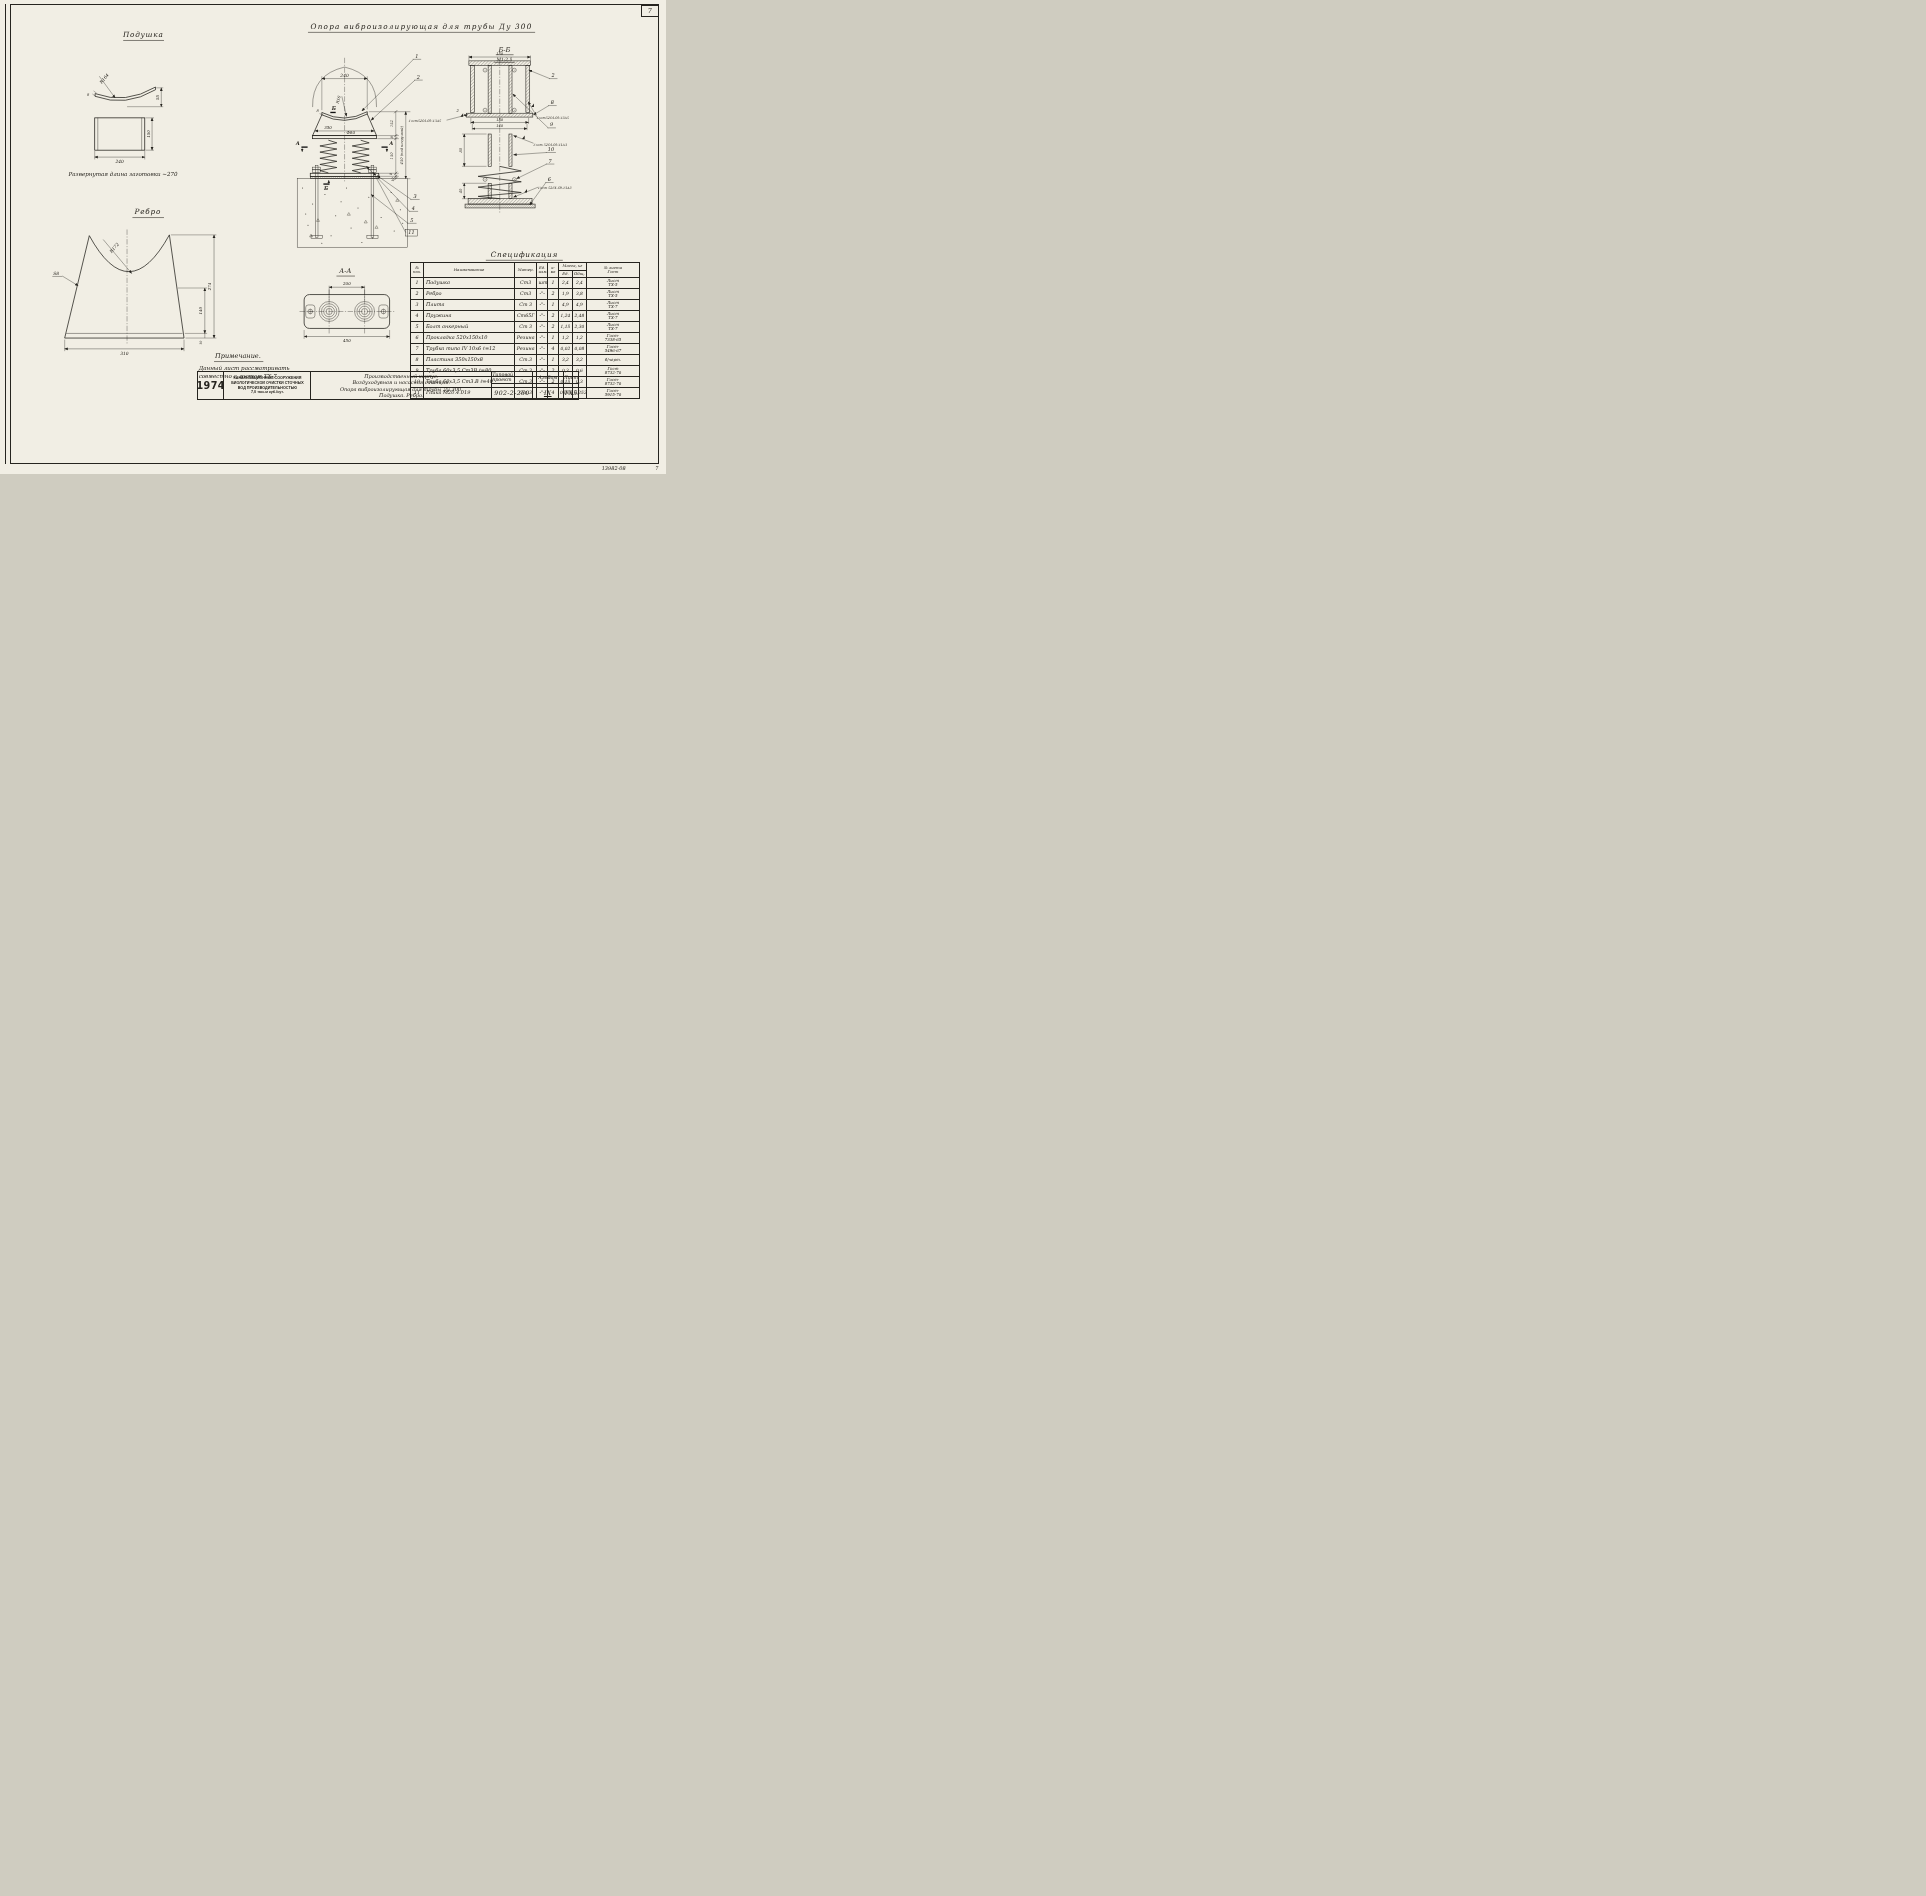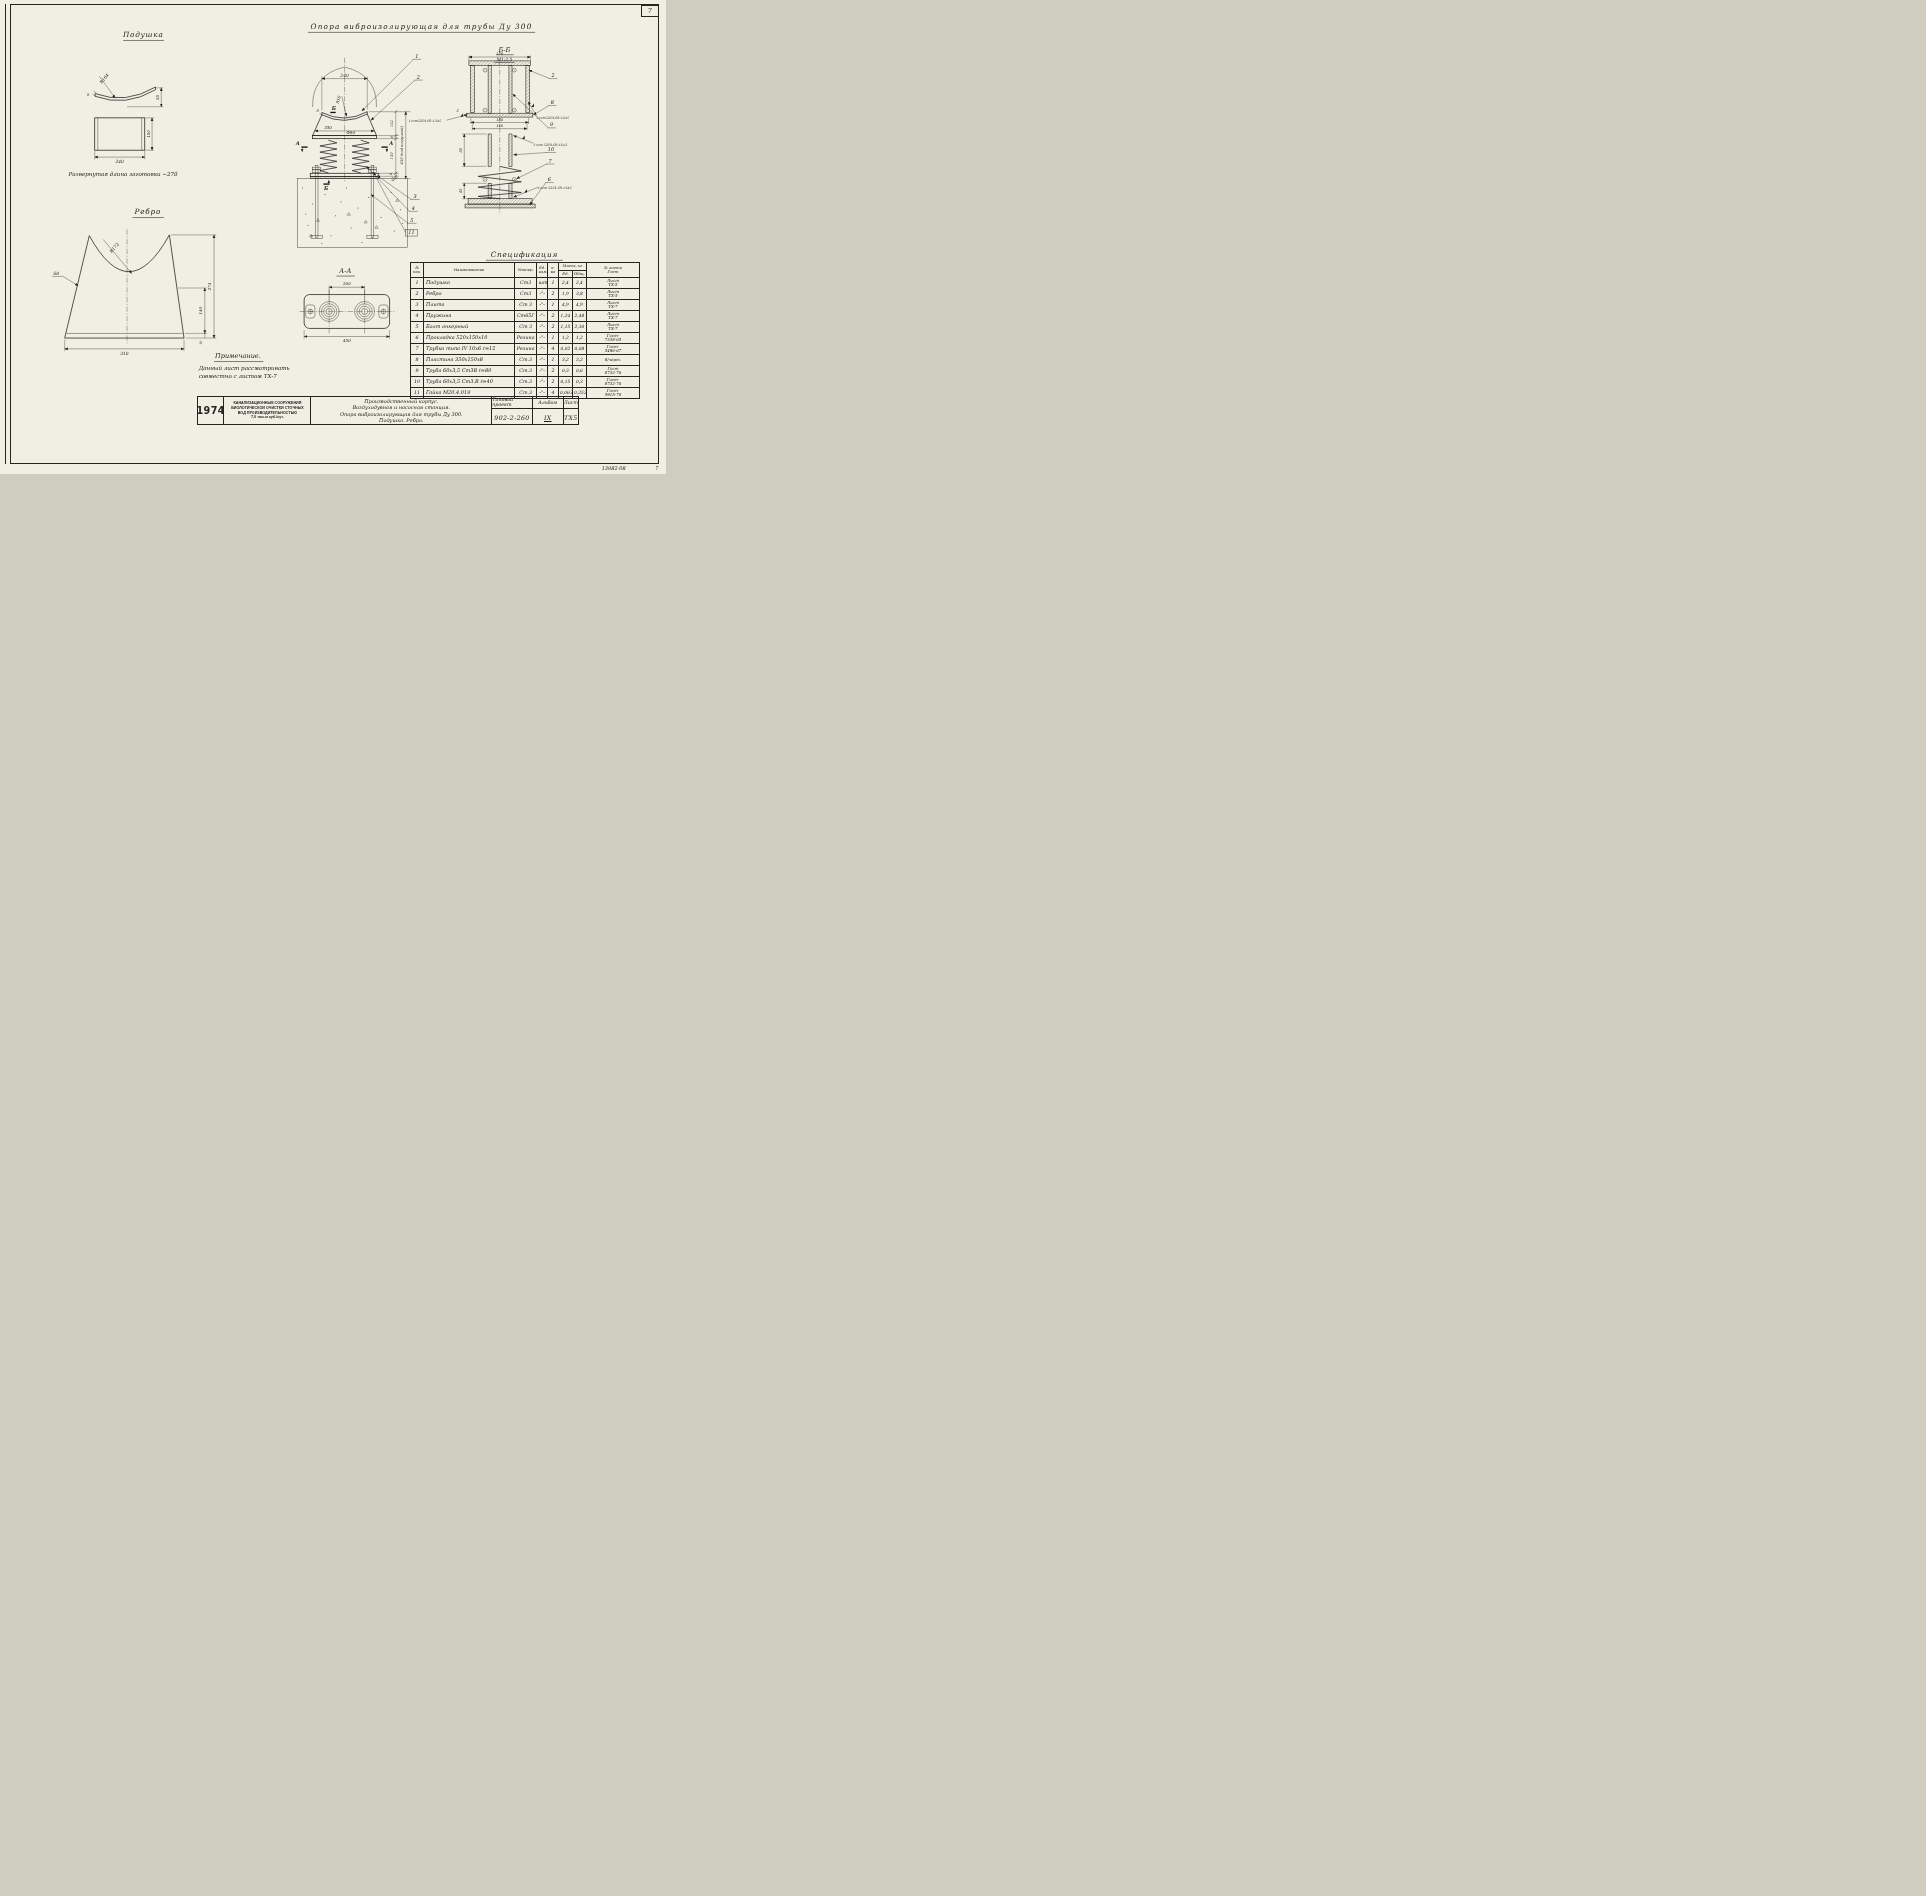--- a/index.html
+++ b/index.html
@@ -32,21 +32,21 @@
   
   .spec{position:absolute;left:410px;top:262px;width:230px;}
   .spec table{border-collapse:collapse;table-layout:fixed;width:230px;font-family:"DejaVu Serif",serif;font-style:italic;color:#1e1b15;}
   .spec th,.spec td{border:0.6px solid #26241f;padding:0 1.2px;text-align:center;white-space:pre-line;overflow:hidden;line-height:1.08;}
   .spec thead th{font-size:3.9px;font-weight:normal;height:6.5px;}
   .spec td{font-size:4.8px;height:10px;}
   .spec td.c1{text-align:left;padding-left:1.9px;font-size:5px;}
   .spec td.c7{font-size:4px;line-height:1.02;}
   .spec td.c5,.spec td.c6{font-size:4.4px;}
   
-  .tblock{position:absolute;left:197px;top:396px;width:382px;height:29px;display:flex;border:0.8px solid #26241f;box-sizing:border-box;}
+  .tblock{position:absolute;left:197px;top:371px;width:382px;height:29px;display:flex;border:0.8px solid #26241f;box-sizing:border-box;}
   .tb-cell{border-left:0.8px solid #26241f;box-sizing:border-box;height:100%;}
   .tb-cell:first-child{border-left:none}
   .tb-year{width:25.4px;display:flex;align-items:center;justify-content:center;font:700 9.6px "DejaVu Sans",sans-serif;letter-spacing:0.4px;color:#26241f;}
   .tb-org{width:105px;display:flex;flex-direction:column;justify-content:center;text-align:center;font:700 3.7px/1.3 "Liberation Sans",sans-serif;color:#201d18;}
   .tb-obj{width:218px;display:flex;flex-direction:column;justify-content:center;text-align:center;font:italic 5px/1.25 "DejaVu Serif",serif;}
   .tb-proj{width:49px}.tb-album{width:37px}.tb-list{flex:1}
   .tb-top{height:11.6px;display:flex;align-items:center;justify-content:center;font:italic 4.8px "DejaVu Serif",serif;border-bottom:0.5px solid #26241f;box-sizing:border-box;}
   .tb-bot{height:17px;display:flex;align-items:center;justify-content:center;font:italic 6.2px "DejaVu Serif",serif;letter-spacing:0.4px;}
   .u{text-decoration:underline}
 </style>

